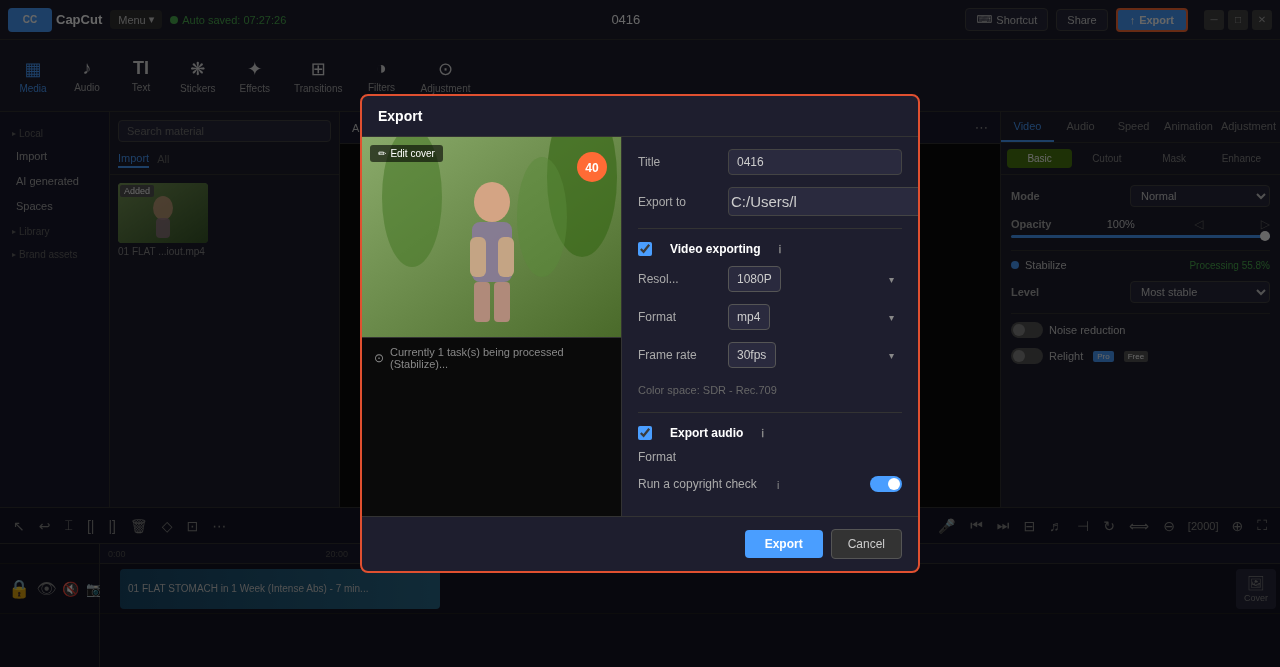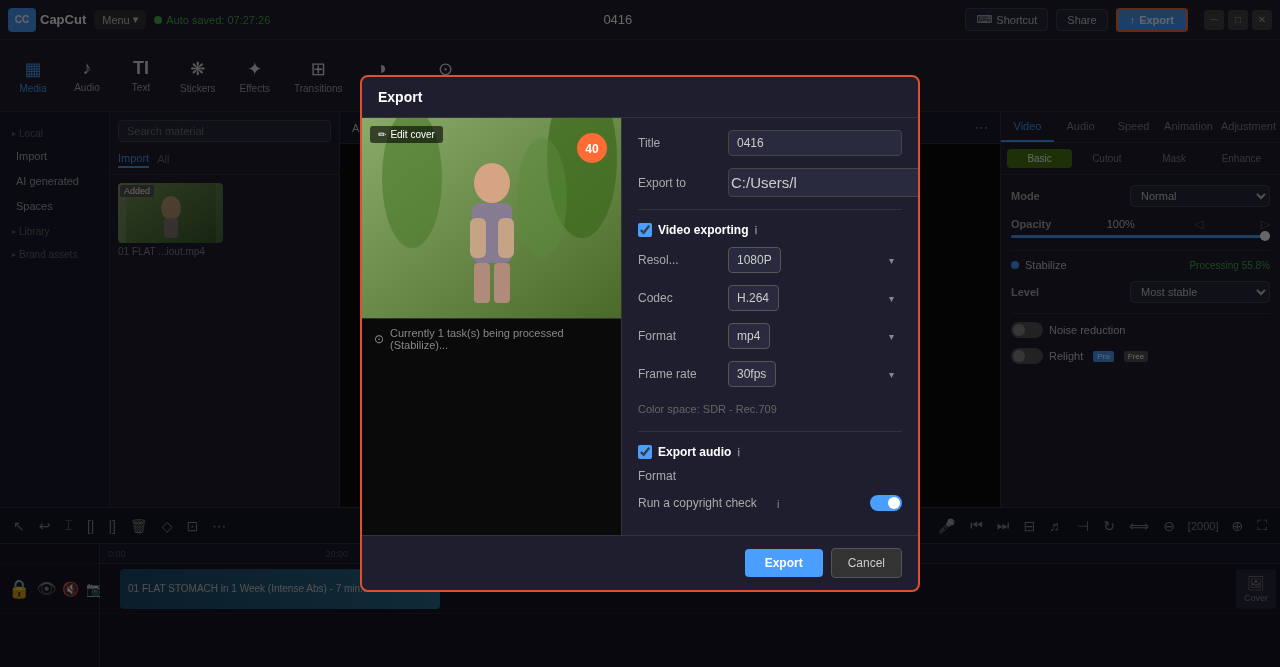--- a/index.html
+++ b/index.html
@@ -8,21 +8,21 @@
       background: #1a1a2e; font-family: -apple-system, BlinkMacSystemFont, 'Segoe UI', sans-serif;
       font-size: 12px; color: #e0e0e0;
     }
 
     
     .topbar {
       height: 40px; background: #1e1e2e; display: flex; align-items: center;
       padding: 0 8px; gap: 8px; border-bottom: 1px solid #333;
     }
     .logo { color: #fff; font-weight: bold; font-size: 13px; display: flex; align-items: center; gap: 4px; }
-    .logo-icon { width: 28px; height: 24px; background: #4a9eff; border-radius: 4px; display: flex; align-items: center; justify-content: center; color: white; font-size: 10px; font-weight: bold; }
+    .logo-icon { width: 44px; height: 24px; background: #4a9eff; border-radius: 4px; display: flex; align-items: center; justify-content: center; color: white; font-size: 10px; font-weight: bold; }
     .menu-btn { background: #333; border: none; color: #ccc; padding: 3px 8px; border-radius: 4px; cursor: pointer; font-size: 11px; display: flex; align-items: center; gap: 3px; }
     .autosave { color: #4CAF50; font-size: 11px; display: flex; align-items: center; gap: 4px; }
     .autosave-dot { width: 8px; height: 8px; background: #4CAF50; border-radius: 50%; }
     .topbar-center { flex: 1; display: flex; justify-content: center; align-items: center; font-size: 13px; color: #fff; font-weight: 500; }
     .topbar-right { display: flex; align-items: center; gap: 8px; }
     .shortcut-btn { background: #2a2a3e; border: 1px solid #444; color: #ccc; padding: 4px 10px; border-radius: 4px; cursor: pointer; font-size: 11px; display: flex; align-items: center; gap: 4px; }
     .share-btn { background: #2a2a3e; border: 1px solid #444; color: #ccc; padding: 4px 10px; border-radius: 4px; cursor: pointer; font-size: 11px; }
     .export-btn-top { background: #4a9eff; border: 2px solid #ff6b35; color: #fff; padding: 4px 12px; border-radius: 4px; cursor: pointer; font-size: 11px; font-weight: bold; display: flex; align-items: center; gap: 4px; }
     .win-controls { display: flex; gap: 4px; margin-left: 8px; }
     .win-btn { width: 20px; height: 20px; background: #444; border: none; border-radius: 3px; cursor: pointer; color: #aaa; font-size: 10px; display: flex; align-items: center; justify-content: center; }
@@ -49,21 +49,21 @@
 
     
     .media-panel { width: 230px; background: #1e1e2e; border-right: 1px solid #333; display: flex; flex-direction: column; }
     .search-bar { padding: 8px; }
     .search-input { width: 100%; background: #2a2a3e; border: 1px solid #444; border-radius: 4px; padding: 4px 8px; color: #ccc; font-size: 11px; }
     .media-tabs { display: flex; padding: 0 8px; gap: 8px; border-bottom: 1px solid #333; padding-bottom: 6px; }
     .media-tab { font-size: 11px; color: #666; cursor: pointer; padding: 2px 0; display: flex; align-items: center; gap: 4px; }
     .media-tab.active { color: #4a9eff; border-bottom: 2px solid #4a9eff; }
     .media-content { padding: 8px; flex: 1; }
     .thumbnail-item { position: relative; cursor: pointer; }
-    .thumbnail-img { width: 105px; height: 60px; background: linear-gradient(135deg, #8a9a6a 0%, #6a8a5a 50%, #4a6a3a 100%); border-radius: 4px; display: flex; align-items: center; justify-content: center; overflow: hidden; }
+    .thumbnail-img { width: 90px; height: 60px; background: linear-gradient(135deg, #8a9a6a 0%, #6a8a5a 50%, #4a6a3a 100%); border-radius: 4px; display: flex; align-items: center; justify-content: center; overflow: hidden; }
     .added-badge { position: absolute; top: 2px; left: 2px; background: #555; color: #fff; font-size: 9px; padding: 1px 4px; border-radius: 2px; }
     .filename { font-size: 10px; color: #888; margin-top: 3px; white-space: nowrap; overflow: hidden; text-overflow: ellipsis; max-width: 90px; }
 
     
     .center-area { flex: 1; background: #111; display: flex; flex-direction: column; position: relative; }
     .status-bar { height: 32px; background: #1a1a2e; display: flex; align-items: center; justify-content: space-between; padding: 0 12px; border-bottom: 1px solid #333; }
     .status-text { color: #ccc; font-size: 11px; }
     .status-menu { background: none; border: none; color: #888; cursor: pointer; }
     .preview-area { flex: 1; background: #0a0a0a; display: flex; align-items: center; justify-content: center; }
 
@@ -141,21 +141,21 @@
     .dialog-settings { flex: 1; overflow-y: auto; padding: 12px 16px; }
     .setting-row { display: flex; align-items: center; margin-bottom: 12px; }
     .setting-label { width: 90px; font-size: 12px; color: #aaa; flex-shrink: 0; }
     .setting-input { flex: 1; background: #2a2a3e; border: 1px solid #444; border-radius: 4px; color: #ccc; padding: 5px 8px; font-size: 12px; }
     .setting-select { flex: 1; background: #2a2a3e; border: 1px solid #555; border-radius: 4px; color: #ccc; padding: 5px 8px; font-size: 12px; appearance: none; cursor: pointer; position: relative; }
     .select-wrapper { flex: 1; position: relative; }
     .select-wrapper::after { content: '▾'; position: absolute; right: 8px; top: 50%; transform: translateY(-50%); color: #888; pointer-events: none; font-size: 10px; }
     .setting-path { flex: 1; background: #2a2a3e; border: 1px solid #444; border-radius: 4px 0 0 4px; color: #ccc; padding: 5px 2px; font-size: 15px; }
     .path-browse { background: #333; border: 1px solid #444; border-left: none; border-radius: 0 4px 4px 0; padding: 5px 8px; cursor: pointer; color: #888; }
     .path-row { flex: 1; display: flex; }
-    .section-title { display: flex; align-items: center; gap: 6px; margin-bottom: 10px; font-size: 12px; font-weight: 600; color: #fff; }
+    .section-title { display: flex; align-items: center; gap: 18px; margin-bottom: 10px; font-size: 12px; font-weight: 600; color: #fff; }
     .checkbox { width: 14px; height: 14px; accent-color: #4a9eff; cursor: pointer; }
     .divider { border: none; border-top: 1px solid #333; margin: 12px 0; }
     .color-space-text { font-size: 11px; color: #666; padding: 4px 0; }
     .dialog-footer { padding: 12px 16px; border-top: 1px solid #333; display: flex; justify-content: flex-end; gap: 8px; align-items: center; }
     .btn-export { background: #4a9eff; color: #fff; border: none; padding: 7px 20px; border-radius: 4px; cursor: pointer; font-size: 12px; font-weight: 600; }
     .btn-cancel { background: #333; color: #ccc; border: 1px solid #555; padding: 7px 16px; border-radius: 4px; cursor: pointer; font-size: 12px; }
     .export-border { border: 2px solid #e05030; border-radius: 8px; }
 
     .toggle-on { width: 32px; height: 16px; background: #4a9eff; border-radius: 8px; position: relative; cursor: pointer; }
     .toggle-on .toggle-thumb { left: auto; right: 2px; background: #fff; }
@@ -515,29 +515,20 @@
             <select class="setting-select">
               <option>1080P</option>
               <option>720P</option>
               <option>2K</option>
               <option>4K</option>
             </select>
           </div>
         </div>
 
 
-        <div class="setting-row">
-          <div class="setting-label">Codec</div>
-          <div class="select-wrapper">
-            <select class="setting-select">
-              <option>H.264</option>
-              <option>H.265</option>
-            </select>
-          </div>
-        </div>
 
         <div class="setting-row">
           <div class="setting-label">Format</div>
           <div class="select-wrapper">
             <select class="setting-select">
               <option>mp4</option>
               <option>mov</option>
               <option>avi</option>
             </select>
           </div>

